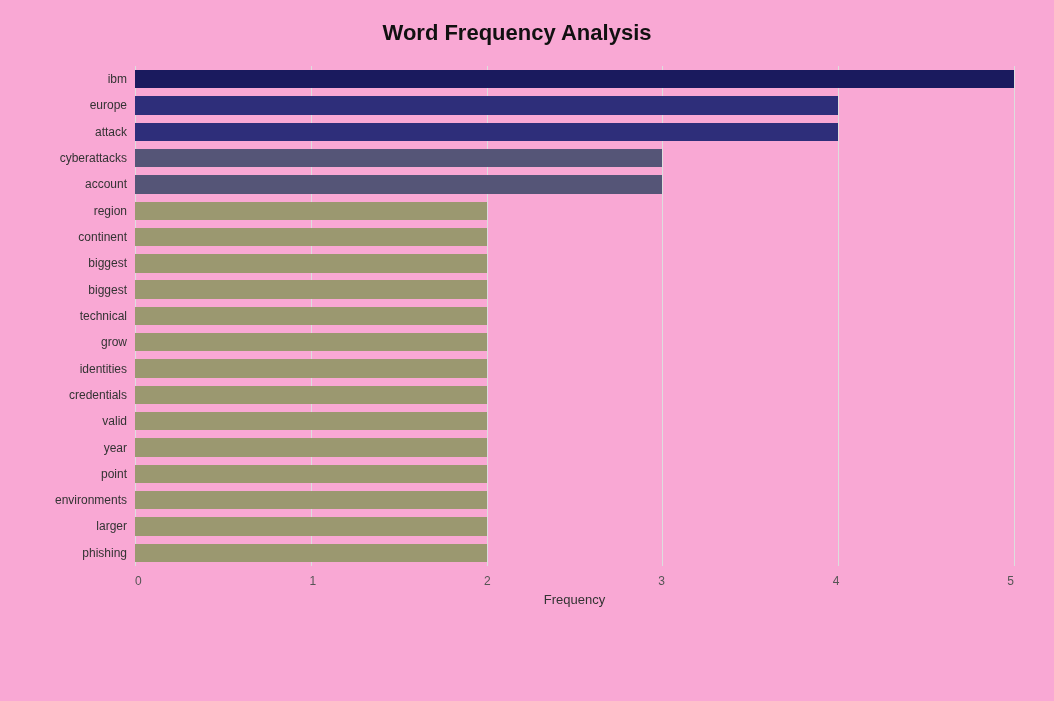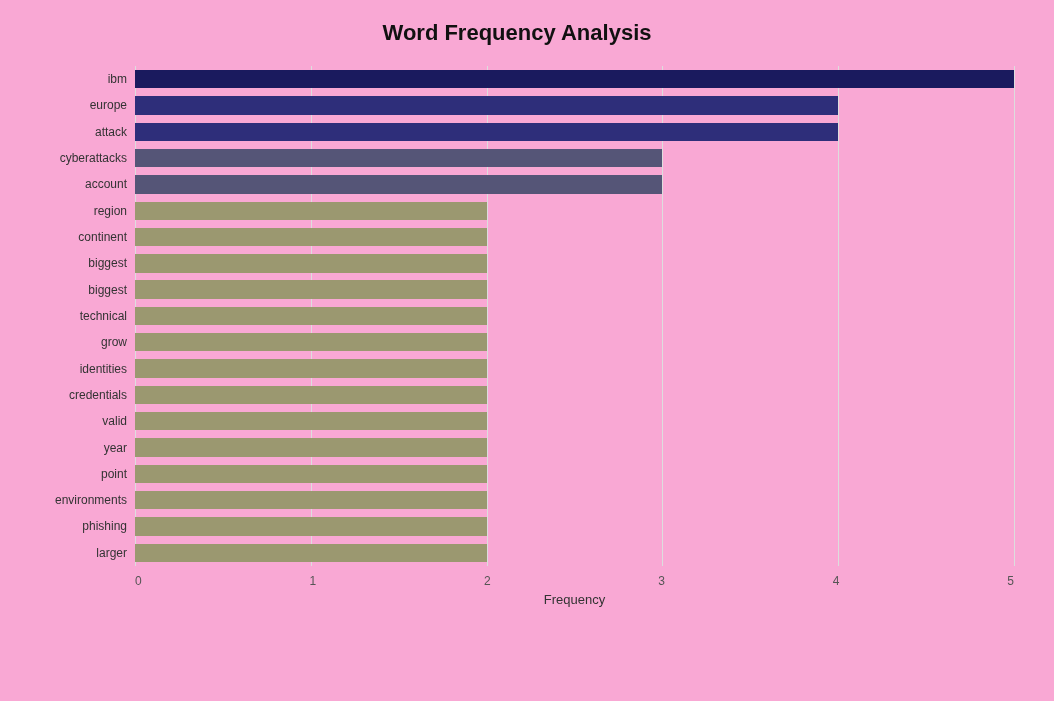--- a/index.html
+++ b/index.html
@@ -217,27 +217,27 @@
             <div class="bar" style="width: 40%; background-color: rgb(155, 152, 112);"></div>
           </div>
         </div>
         <div class="bar-row">
           <div class="bar-label">environments</div>
           <div class="bar-track">
             <div class="bar" style="width: 40%; background-color: rgb(155, 152, 112);"></div>
           </div>
         </div>
         <div class="bar-row">
+          <div class="bar-label">larger</div>
+          <div class="bar-track">
+            <div class="bar" style="width: 40%; background-color: rgb(155, 152, 112);"></div>
+          </div>
+        </div>
+        <div class="bar-row">
           <div class="bar-label">phishing</div>
-          <div class="bar-track">
-            <div class="bar" style="width: 40%; background-color: rgb(155, 152, 112);"></div>
-          </div>
-        </div>
-        <div class="bar-row">
-          <div class="bar-label">larger</div>
           <div class="bar-track">
             <div class="bar" style="width: 40%; background-color: rgb(155, 152, 112);"></div>
           </div>
         </div>
       </div>
     <div class="x-axis" id="x-axis">
         <div class="x-axis-ticks">
           <div class="x-tick">0</div>
           <div class="x-tick">1</div>
           <div class="x-tick">2</div>

